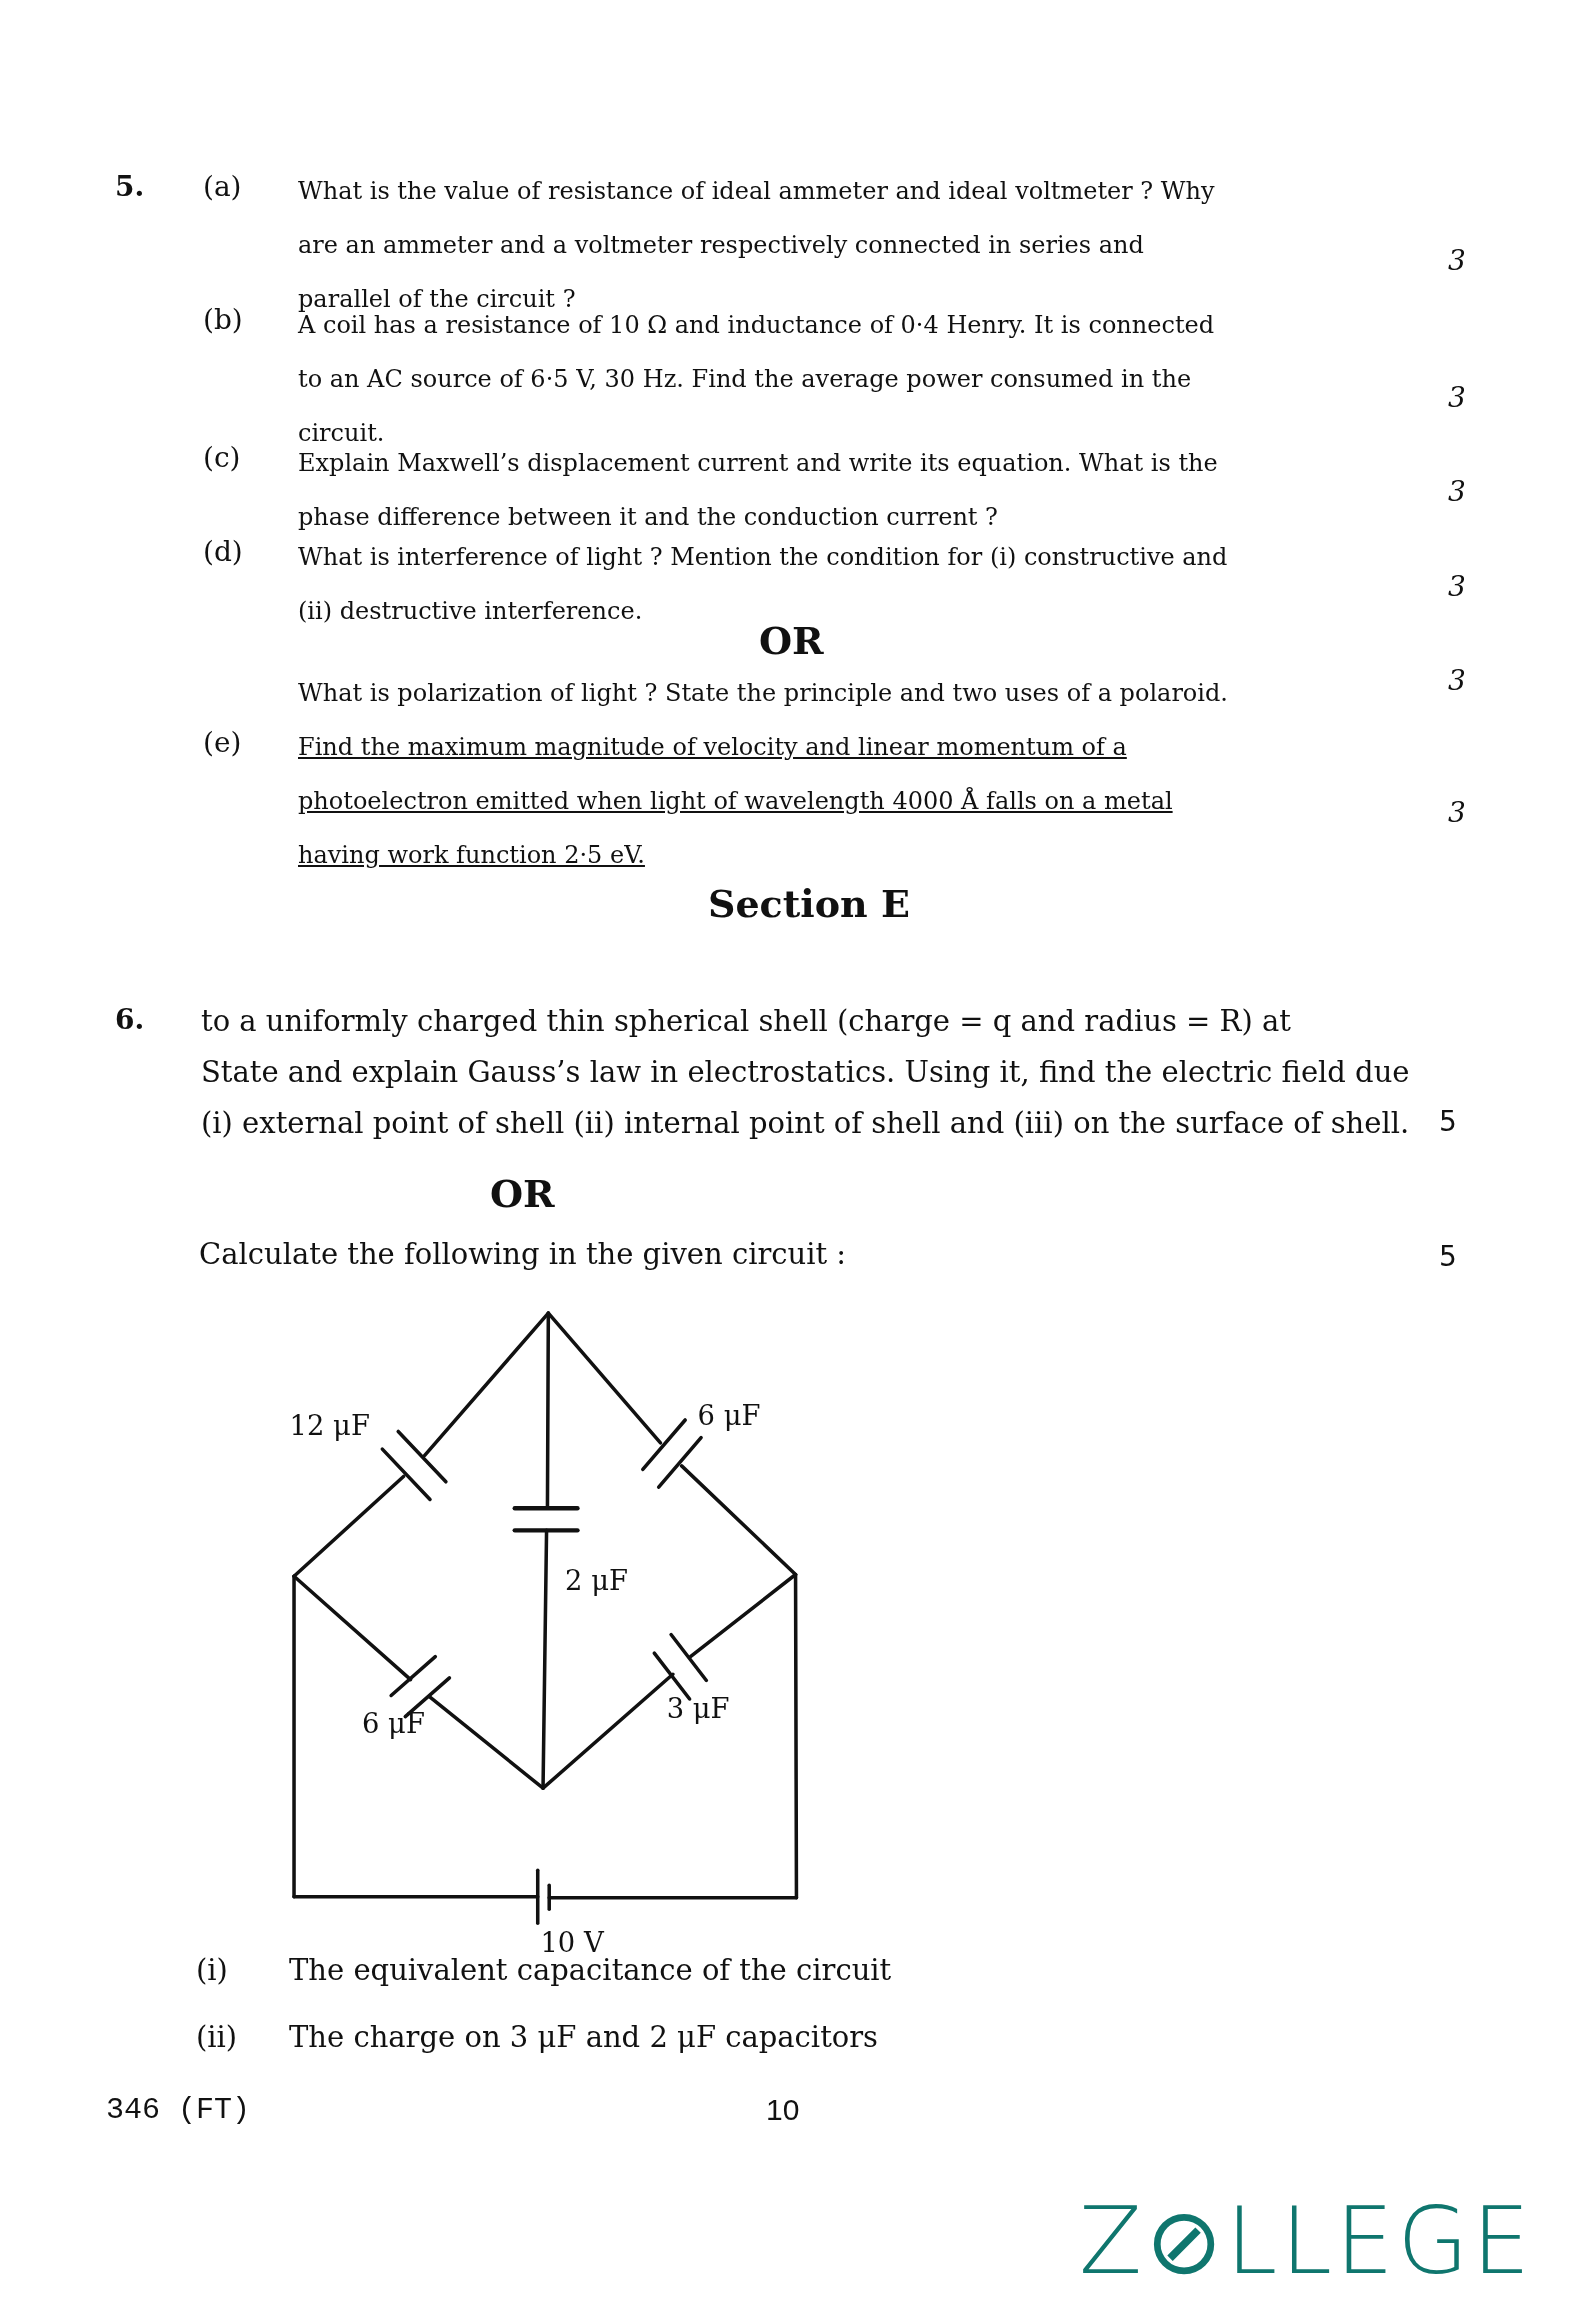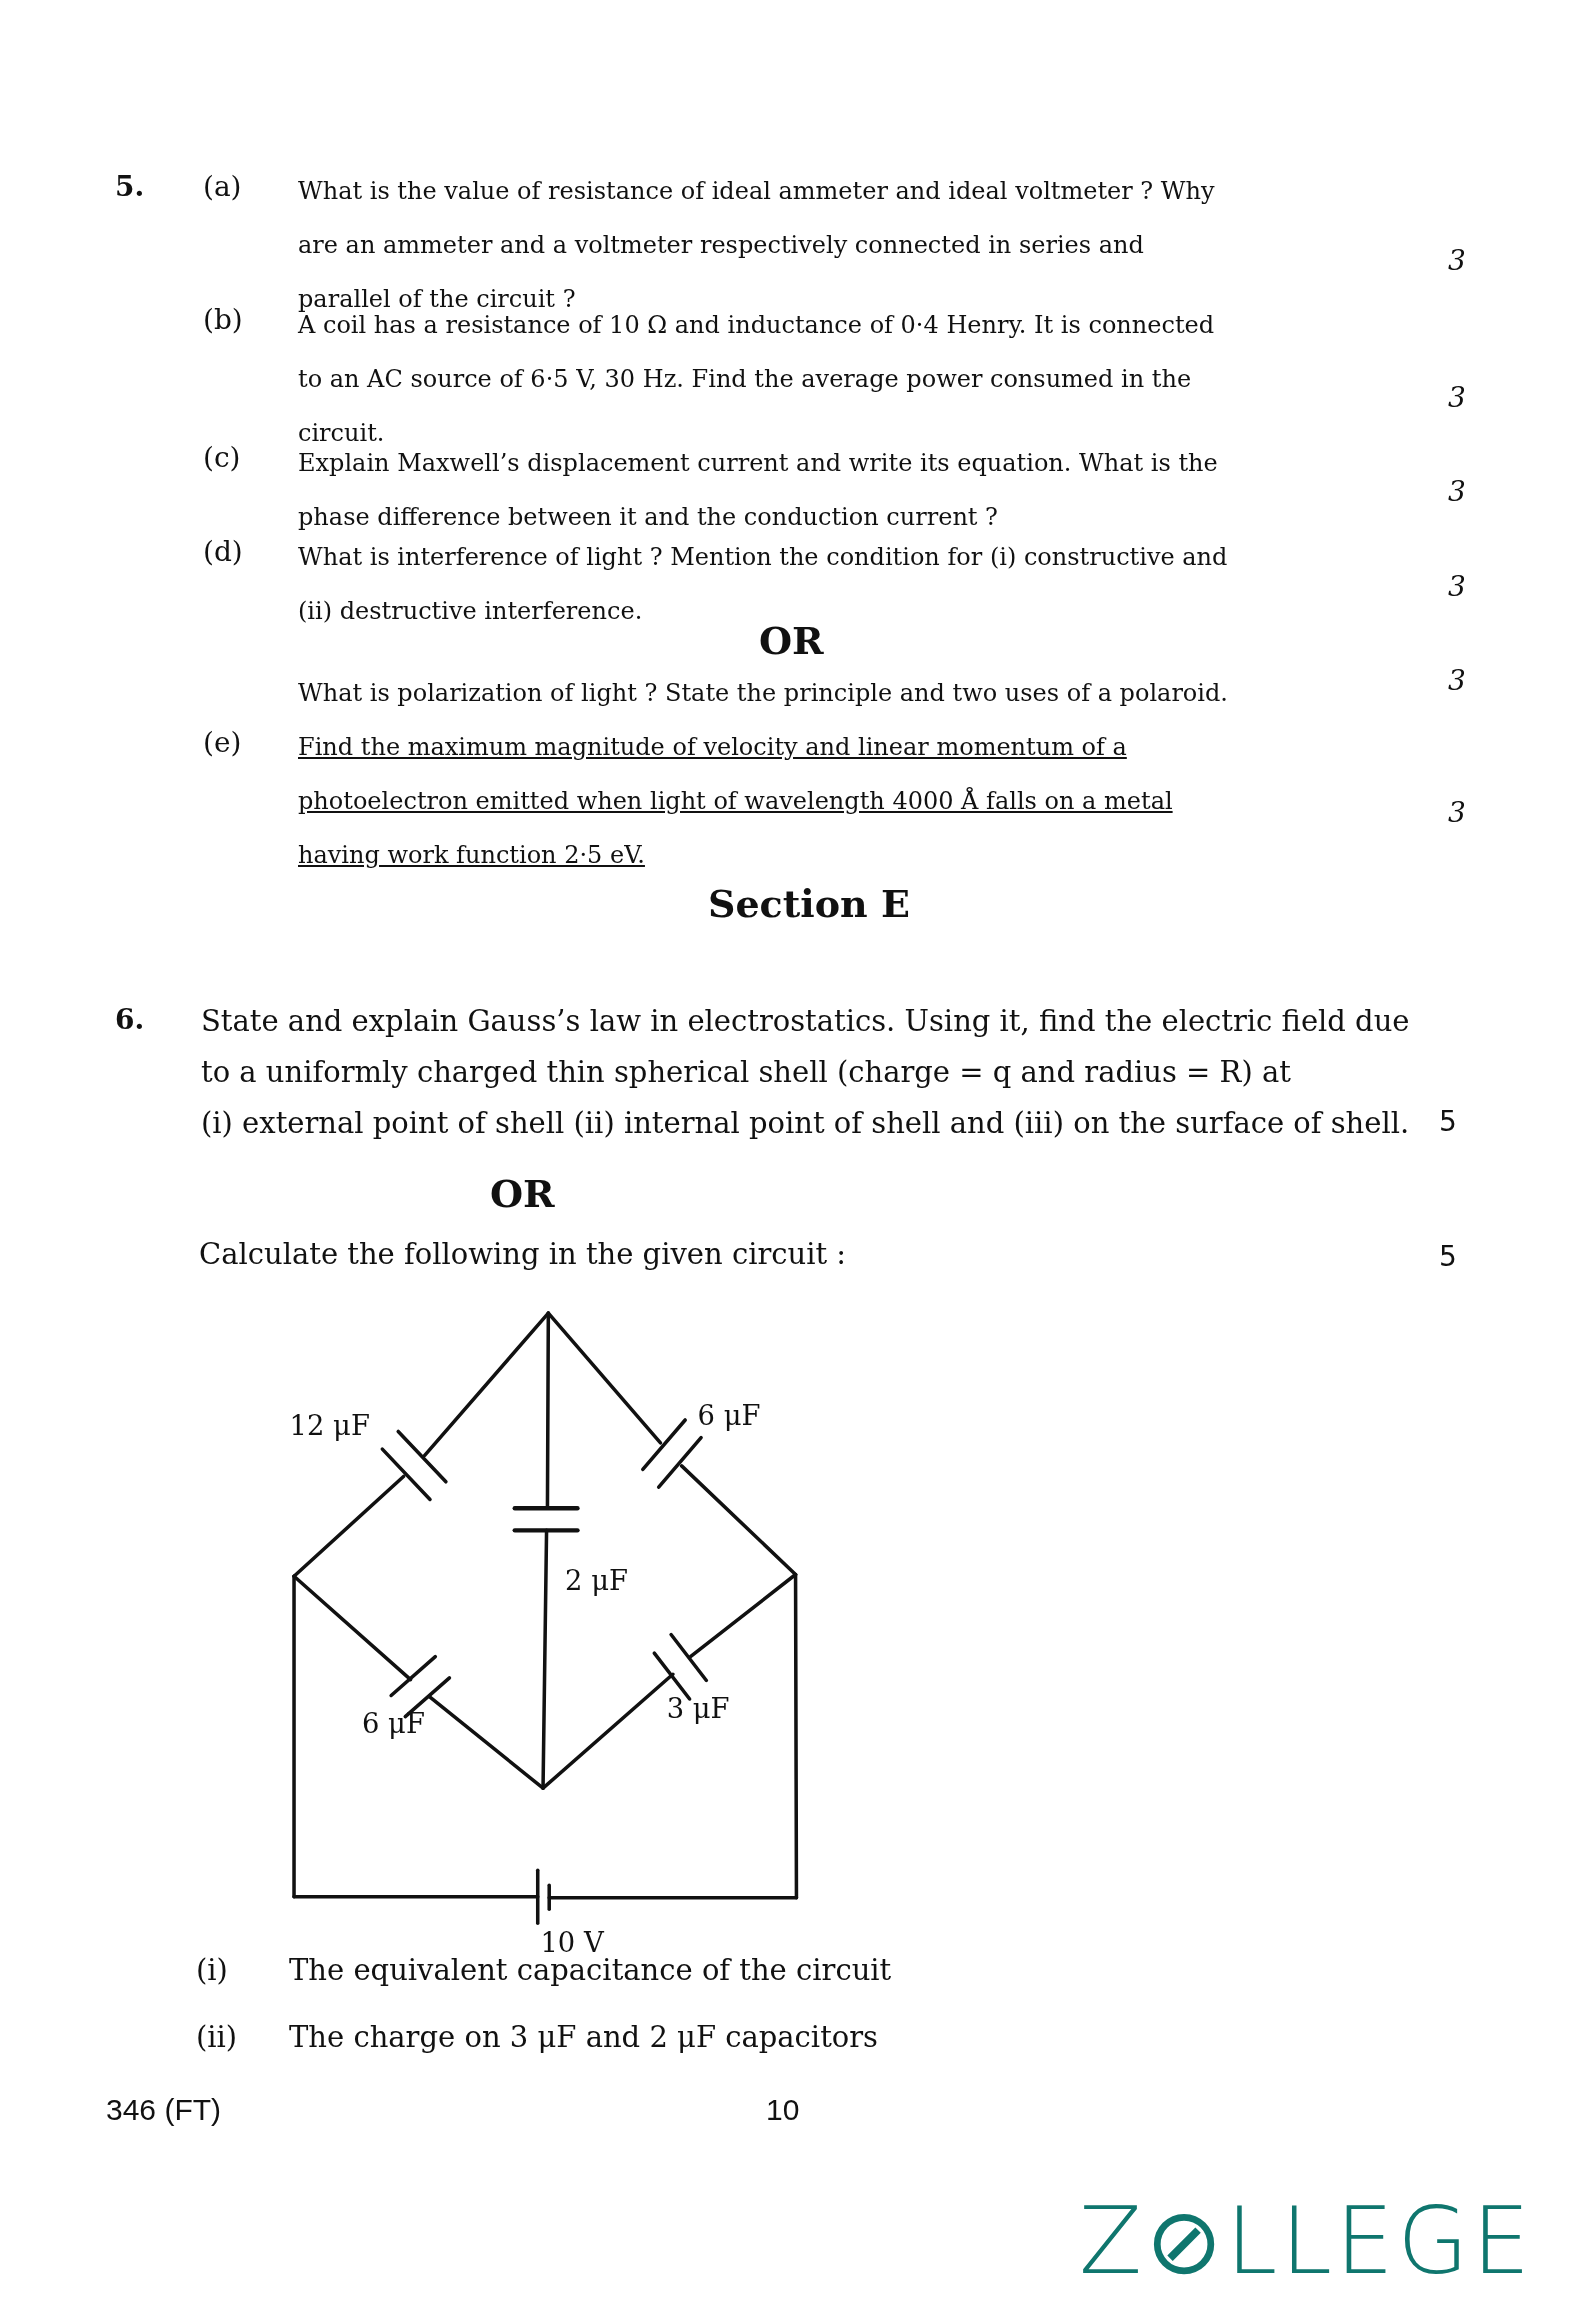--- a/index.html
+++ b/index.html
@@ -64,22 +64,22 @@
   <div>Find the maximum magnitude of velocity and linear momentum of a</div>
   <div>photoelectron emitted when light of wavelength 4000 Å falls on a metal</div>
   <div>having work function 2·5 eV.</div>
 </div>
 <div class="abs mark" style="left:1448px; top:796px;">3</div>
 
 <div class="abs bold-c" style="left:708px; top:881px;">Section E</div>
 
 <div class="abs qno" style="left:115px; top:1003px;">6.</div>
 <div class="abs" style="left:201px; top:996px; width:1201px; font-size:29px; line-height:51px; text-align:justify;">
+  <div>to a uniformly charged thin spherical shell (charge = q and radius = R) at</div>
   <div>State and explain Gauss’s law in electrostatics. Using it, find the electric field due</div>
-  <div>to a uniformly charged thin spherical shell (charge = q and radius = R) at</div>
   <div>(i) external point of shell (ii) internal point of shell and (iii) on the surface of shell.</div>
 </div>
 <div class="abs mark5" style="left:1439px; top:1105px;">5</div>
 
 <div class="abs bold-c" style="left:490px; top:1171px;">OR</div>
 
 <div class="abs t" style="left:199px; top:1234px;">Calculate the following in the given circuit :</div>
 <div class="abs mark5" style="left:1439px; top:1240px;">5</div>
 
 <svg class="abs" style="left:0; top:0;" width="1577" height="2319" viewBox="0 0 1786 2626">
@@ -135,17 +135,17 @@
   <text x="410" y="1962">6 μF</text>
   <text x="755" y="1946">3 μF</text>
   <text x="612" y="2176" dy="34">10 V</text>
 </svg>
 
 <div class="abs t" style="left:196px; top:1950px;">(i)</div>
 <div class="abs t" style="left:289px; top:1950px;">The equivalent capacitance of the circuit</div>
 <div class="abs t" style="left:196px; top:2017px;">(ii)</div>
 <div class="abs t" style="left:289px; top:2017px;">The charge on 3 μF and 2 μF capacitors</div>
 
-<div class="abs footer" style="left:106px; top:2093px;">346 (FT)</div>
+<div class="abs footer" style="left:106px; top:2093px;font-family:Liberation Mono, monospace;">346 (FT)</div>
 <div class="abs footer" style="left:766px; top:2093px;">10</div>
 
 <div class="abs logo" style="left:1079px; top:2188px;">Z⊘LLEGE</div>
 
 
 </body></html>

